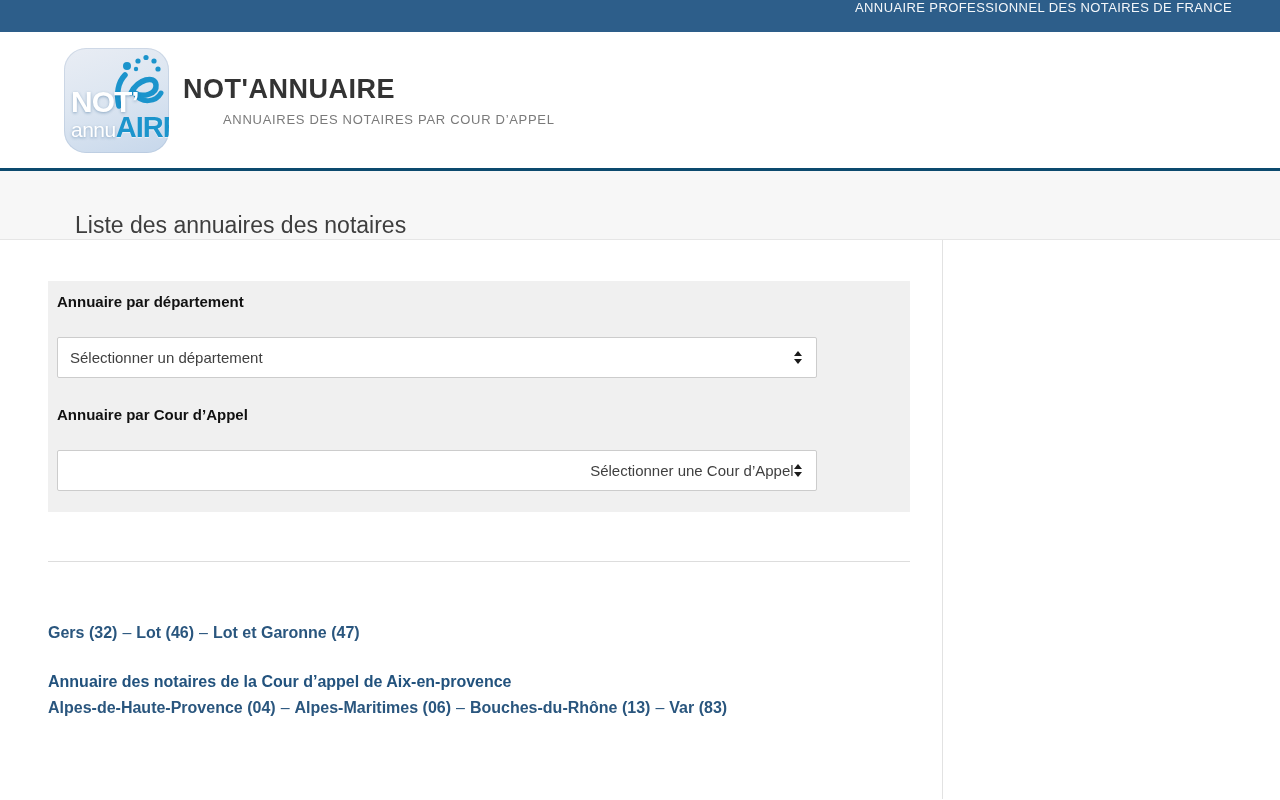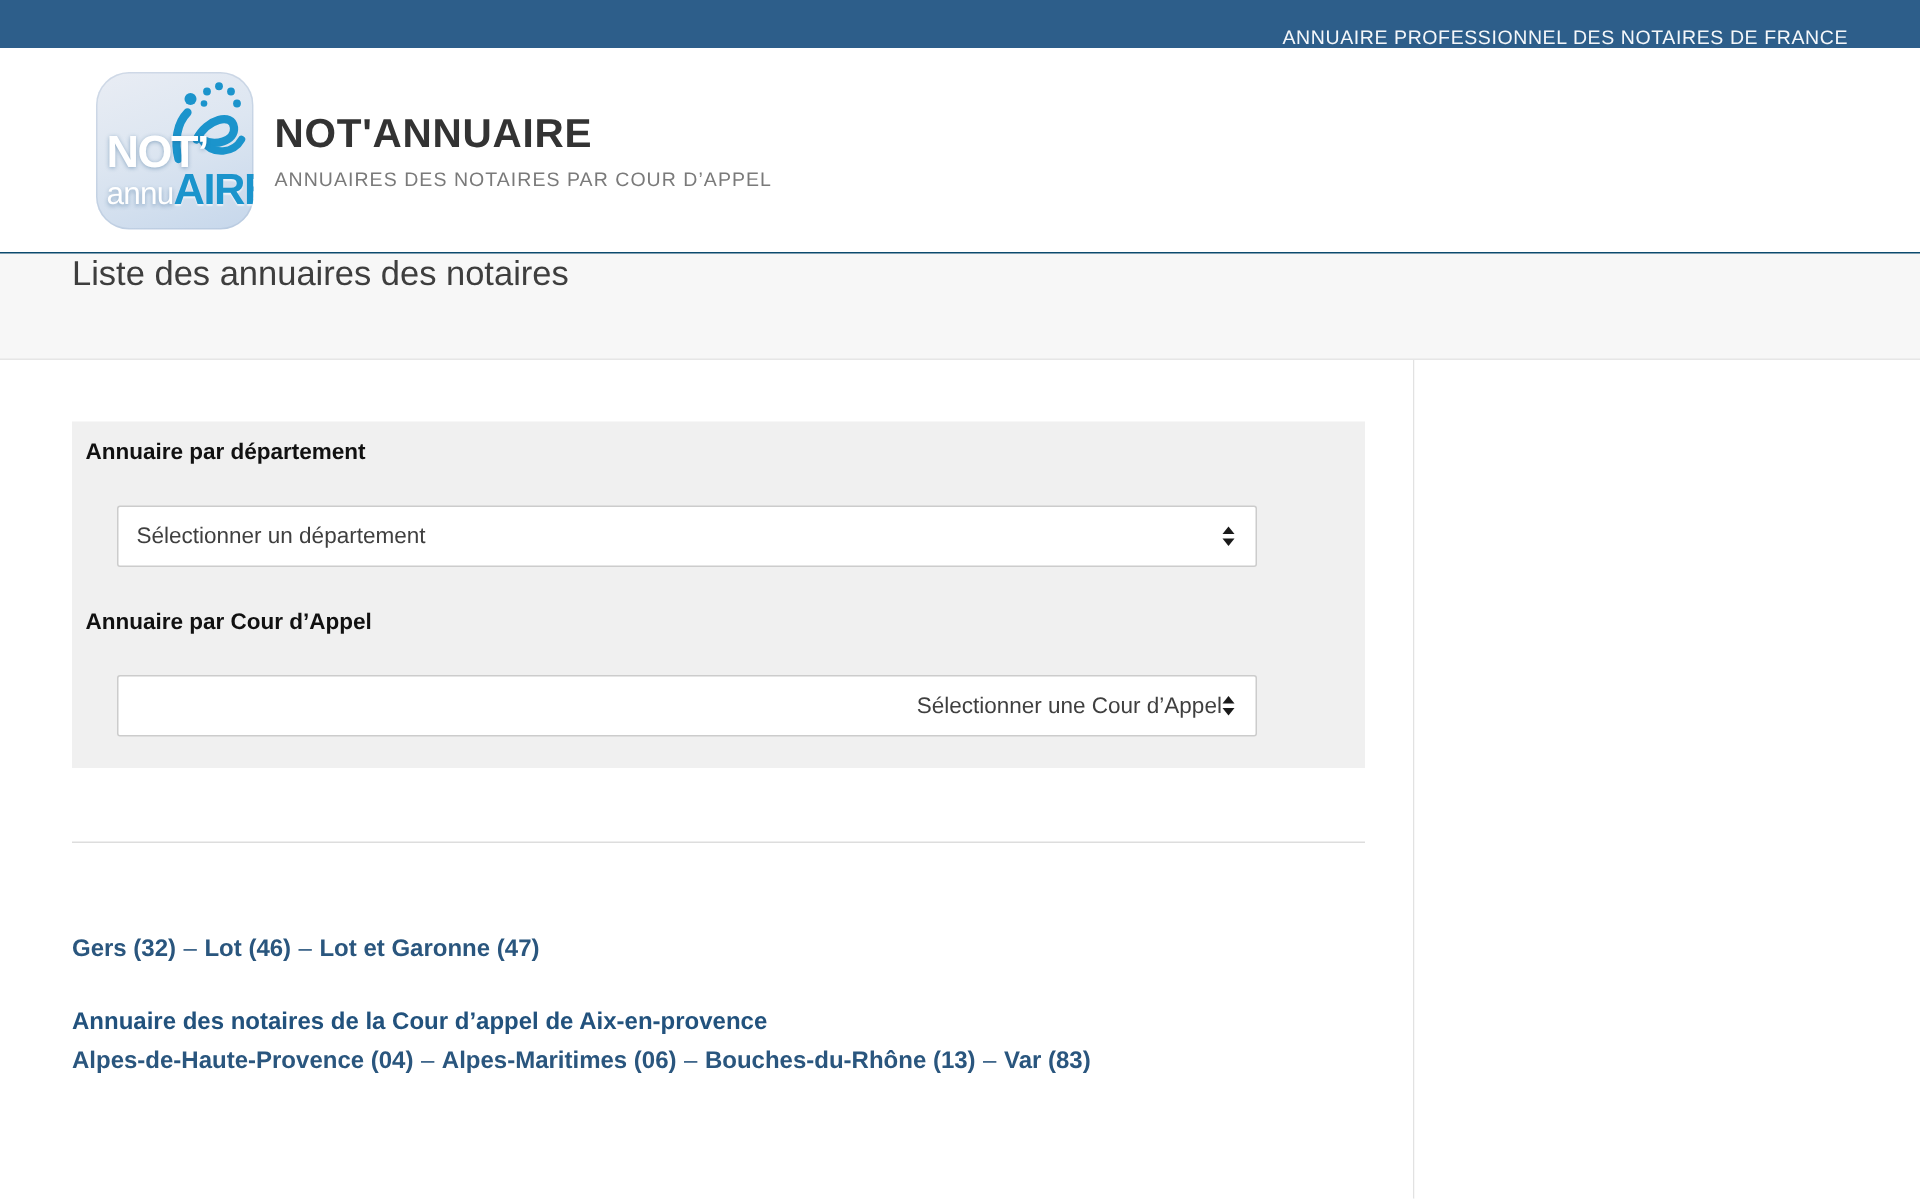--- a/index.html
+++ b/index.html
@@ -1,60 +1,60 @@
 <!DOCTYPE html>
 <html style="--topbar_bg: #2d5e8a; --topbar_text: #f4f7fa; --site_title: #333333; --site_subtitle: #7a7a7a; --band_bg: #f7f7f7; --band_border: #e6e6e6; --page_title: #3e3e3e; --box_bg: #f0f0f0; --label_text: #111111; --select_border: #cccccc; --select_text: #3f3f3f; --heading_blue: #22527d; --link_blue: #2a567e; --divider: #dddddd; --logo_blue: #1b94cc;"><head>
 <meta charset="utf-8">
 <style>
   * { margin:0; padding:0; box-sizing:border-box; }
   html,body { width:1280px; height:800px; overflow:hidden; background:#fff;
               font-family:"Liberation Sans", sans-serif; }
 
   
-  .topbar { height:32px; background:var(--topbar_bg); display:flex; align-items:flex-end;
+  .topbar { height:32px; background:var(--topbar_bg); display:flex; align-items:flex-start;
             justify-content:flex-end; padding-right:48px; }
   .topbar span { color:var(--topbar_text); font-size:13px; letter-spacing:.4px; }
 
   
   .site-header { height:136px; background:#fff; display:flex; align-items:center;
                  padding-left:64px; }
   .logo { width:105px; height:105px; border-radius:22px; position:relative; flex:0 0 auto;
           background:linear-gradient(160deg,#e9edf4 0%,#dde6f1 45%,#c6d7eb 100%);
           box-shadow:inset 0 0 0 1px rgba(160,180,205,.35); overflow:hidden; cursor:pointer; }
   .logo-fig { position:absolute; top:6px; right:4px; }
   .logo-text { position:absolute; left:7px; bottom:12px; line-height:.88; white-space:nowrap; }
   .logo-l1 { font-size:30px; font-weight:bold; color:#fff; letter-spacing:-1px;
              text-shadow:0 1px 3px rgba(45,95,140,.45); }
   .logo-l2a { font-size:21px; color:#fff; letter-spacing:-.5px;
               text-shadow:0 1px 3px rgba(45,95,140,.45); }
   .logo-l2b { font-size:29px; font-weight:bold; color:var(--logo_blue); letter-spacing:-1px;
               text-shadow:0 1px 1px rgba(255,255,255,.6); }
   .site-ident { margin-left:14px; }
   .site-title { font-size:27px; font-weight:bold; color:var(--site_title);
                 letter-spacing:.5px; cursor:pointer; }
-  .site-subtitle { margin-top:7px; font-size:13px; color:var(--site_subtitle); letter-spacing:.7px; }
+  .site-subtitle { margin-top:7px; font-size:13px; color:var(--site_subtitle); letter-spacing:.7px;margin-left:40px; }
 
   
-  .page-band { height:72px; background:var(--band_bg); border-top:1px solid #0c4a6e;
-               border-bottom:1px solid var(--band_border); display:flex; align-items:flex-start;
-               padding-left:48px; }
+  .page-band { height:72px; background:var(--band_bg); border-top:3px solid #0c4a6e;
+               border-bottom:1px solid var(--band_border); display:flex; align-items:flex-end;
+               padding-left:75px; }
   .page-title { font-size:23px; font-weight:normal; color:var(--page_title); }
 
   
   .content { display:flex; height:559px; }
   main { width:943px; border-right:1px solid #e2e2e2; padding:41px 32px 0 48px; }
   aside { flex:1; background:#fff; }
 
   
   .filter-box { background:var(--box_bg); padding:12px 9px 21px 9px; }
   .filter-label { display:block; font-size:15px; font-weight:bold; color:var(--label_text);
                   margin:0 0 27px 0; }
   .select { width:90%; height:41px; background:#fff; border:1px solid var(--select_border);
             border-radius:2px; display:flex; align-items:center; justify-content:space-between;
-            padding:0 14px 0 12px; margin-bottom:28px; cursor:pointer;margin-left:21px; }
+            padding:0 14px 0 12px; margin-bottom:28px; cursor:pointer; }
   .select:last-child { margin-bottom:0;justify-content:flex-end; }
   .select-value { font-size:15px; color:var(--select_text); }
   .arrows { display:flex; flex-direction:column; align-items:center; gap:3px; }
   .arr-up   { width:0; height:0; border-left:4px solid transparent; border-right:4px solid transparent;
               border-bottom:5px solid #1a1a1a; }
   .arr-down { width:0; height:0; border-left:4px solid transparent; border-right:4px solid transparent;
               border-top:5px solid #1a1a1a; }
 
   hr.rule { border:0; border-top:1px solid var(--divider); margin:49px 0 0 0; }
 

